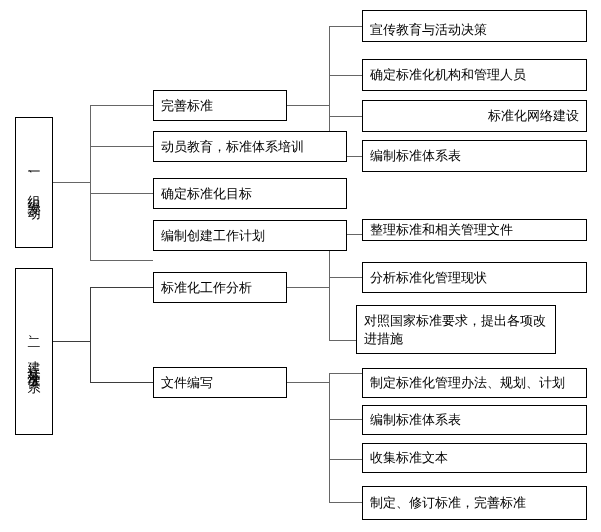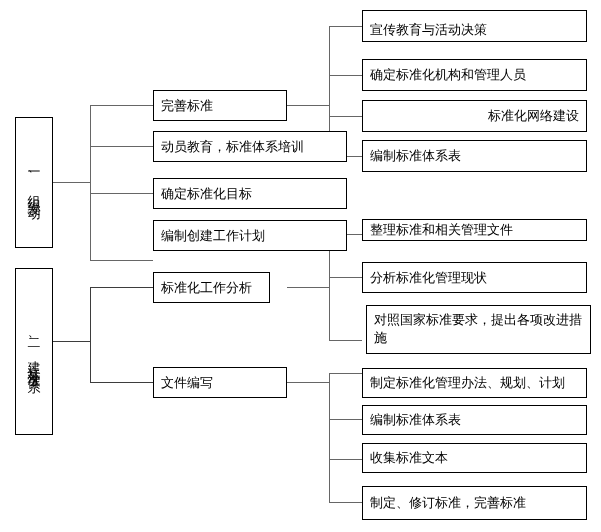--- a/index.html
+++ b/index.html
@@ -119,21 +119,21 @@
   </div>
 
   <div class="node horiz" style="left:153px; top:178px; width:194px; height:31px;">
     <span class="label">确定标准化目标</span>
   </div>
 
   <div class="node horiz" style="left:153px; top:220px; width:194px; height:31px;">
     <span class="label">编制创建工作计划</span>
   </div>
 
-  <div class="node horiz" style="left:153px; top:272px; width:117px; height:31px;">
+  <div class="node horiz" style="left:153px; top:272px; width:134px; height:31px;">
     <span class="label">标准化工作分析</span>
   </div>
 
   <div class="node horiz" style="left:153px; top:367px; width:134px; height:31px;">
     <span class="label">文件编写</span>
   </div>
 
   <div class="node horiz" style="left:362px; top:10px; width:225px; height:32px;align-items:flex-end;">
     <span class="label">宣传教育与活动决策</span>
   </div>
@@ -151,21 +151,21 @@
   </div>
 
   <div class="node horiz" style="left:362px; top:219px; width:225px; height:22px;">
     <span class="label">整理标准和相关管理文件</span>
   </div>
 
   <div class="node horiz" style="left:362px; top:262px; width:225px; height:31px;">
     <span class="label">分析标准化管理现状</span>
   </div>
 
-  <div class="node horiz" style="left:366px; top:305px; width:225px; height:49px;font-family:Liberation Mono, monospace;">
+  <div class="node horiz" style="left:356px; top:305px; width:200px; height:49px;">
     <span class="label">对照国家标准要求，提出各项改进措施</span>
   </div>
 
   <div class="node horiz" style="left:362px; top:368px; width:225px; height:30px;">
     <span class="label">制定标准化管理办法、规划、计划</span>
   </div>
 
   <div class="node horiz" style="left:362px; top:405px; width:225px; height:30px;">
     <span class="label">编制标准体系表</span>
   </div>

